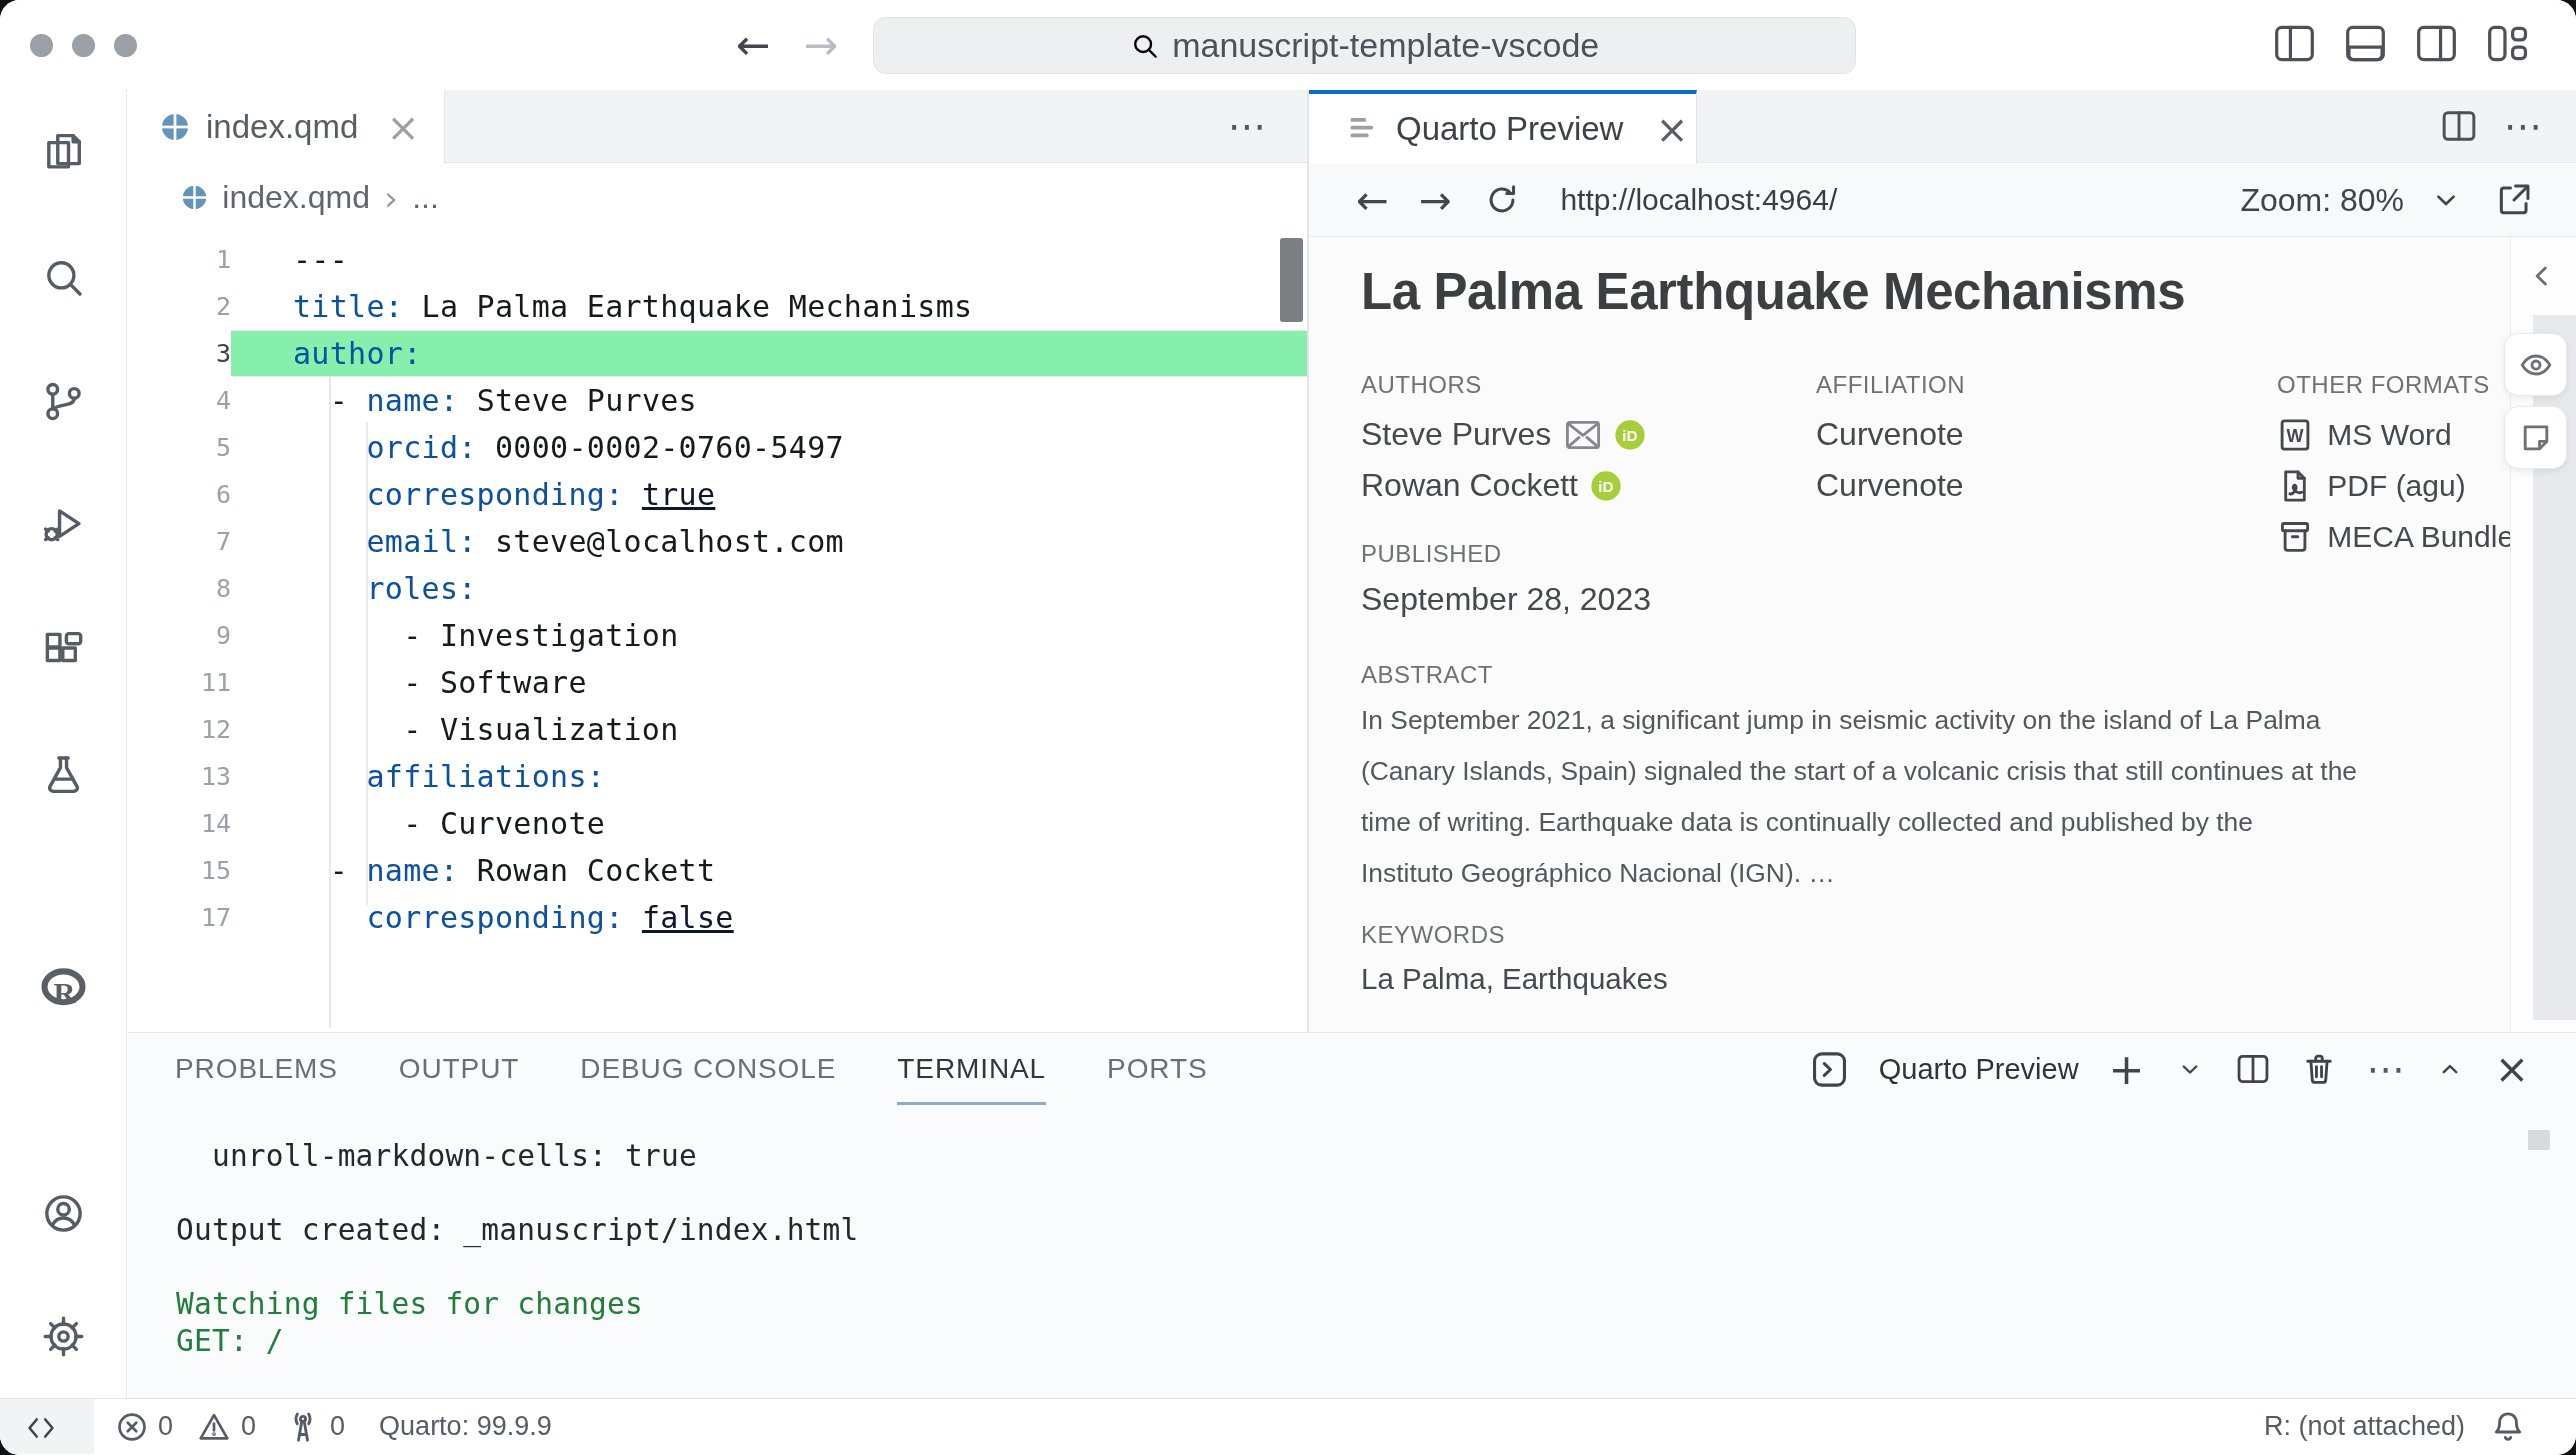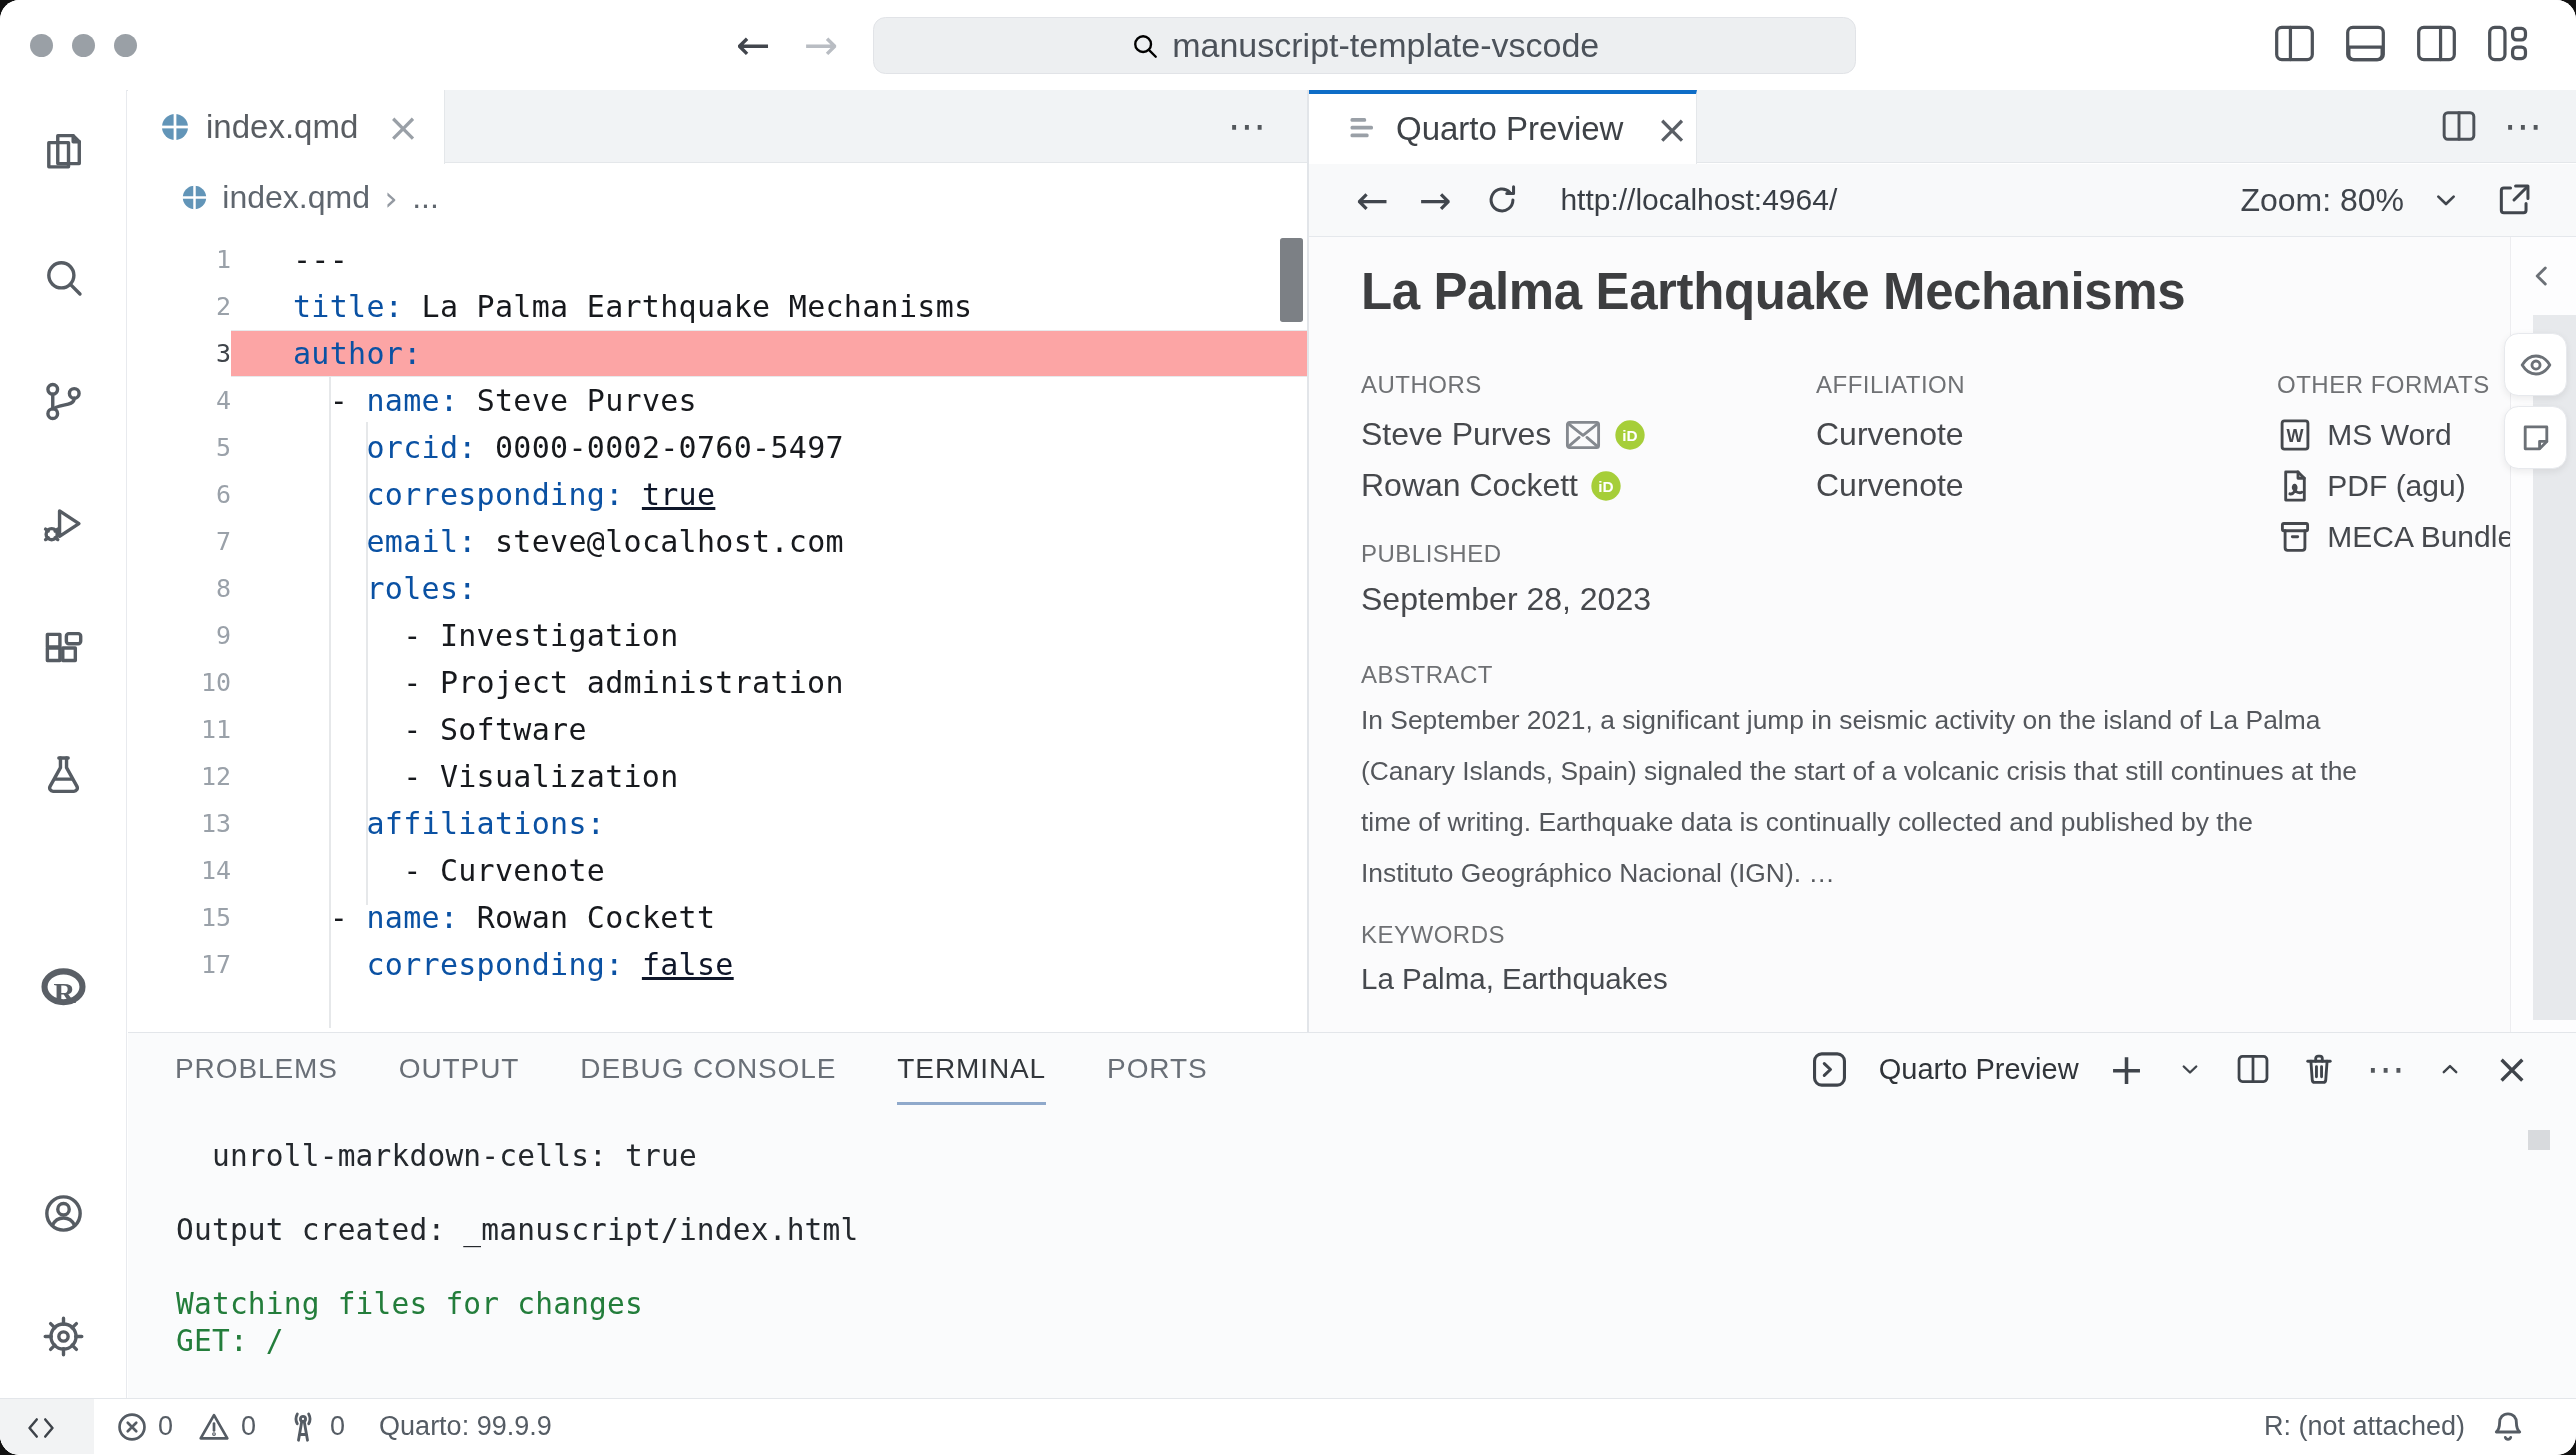--- a/index.html
+++ b/index.html
@@ -33,21 +33,21 @@
   .tab-close{font-size:39px;color:#9aa0a7;font-family:"DejaVu Sans",sans-serif;line-height:1;}
   .glyph-dots{font-size:38px;color:#53575c;font-family:"DejaVu Sans",sans-serif;}
   .breadcrumb{left:128px;top:164px;width:1179px;height:67px;background:#fff;display:flex;align-items:center;
     padding-left:53px;gap:14.3px;box-sizing:border-box;font-size:32px;color:#5f666e;}
   .bc-sep{color:#949aa2;font-size:34px;}
   .code-area{left:128px;top:231px;width:1179px;height:801px;background:#fff;overflow:hidden;padding-top:5.4px;box-sizing:border-box;}
   .code-row{display:flex;height:47px;line-height:47px;font-family:"DejaVu Sans Mono",monospace;}
   .code-row .ln{width:103px;text-align:right;font-size:25px;color:#9aa1a9;flex:none;}
   .code-row .code-content{flex:1;padding-left:62px;white-space:pre;font-size:30px;letter-spacing:0.3px;}
   .code-row.current .ln{color:#3f444a;}
-  .code-row.current .code-content{background:#fca5a5;box-shadow:inset 0 0.9px 0 #e7e9eb, inset 0 -0.9px 0 #e7e9eb;}
+  .code-row.current .code-content{background:#86efac;box-shadow:inset 0 0.9px 0 #e7e9eb, inset 0 -0.9px 0 #e7e9eb;}
   .sg-key{color:#0a51a3;}
   .sg-plain{color:#17191d;}
   .sg-bool{color:#0f172a;text-decoration:underline;}
   .indent-guide{width:1.8px;background:#e6e8ea;}
 
   
   .pgroup-divider{left:1307px;top:90px;width:1.8px;height:943px;background:#e2e5e9;}
   .ptab{left:1309px;top:90px;width:388px;height:74px;background:#fff;border-top:4.5px solid #0e6dc7;
     border-right:1.8px solid #e4e7ea;z-index:2;display:flex;align-items:center;box-sizing:border-box;padding-left:39px;gap:18px;}
   .ptab-label{font-size:33px;color:#3e4247;}
@@ -252,24 +252,20 @@
         </div>
         <div class="code-row">
           <span class="ln">8</span>
           <span class="code-content"><span class="sg-plain">    </span><span class="sg-key">roles:</span></span>
         </div>
         <div class="code-row">
           <span class="ln">9</span>
           <span class="code-content"><span class="sg-plain">      - Investigation</span></span>
         </div>
         <div class="code-row">
-          <span class="ln">10</span>
-          <span class="code-content"><span class="sg-plain">      - Project administration</span></span>
-        </div>
-        <div class="code-row">
           <span class="ln">11</span>
           <span class="code-content"><span class="sg-plain">      - Software</span></span>
         </div>
         <div class="code-row">
           <span class="ln">12</span>
           <span class="code-content"><span class="sg-plain">      - Visualization</span></span>
         </div>
         <div class="code-row">
           <span class="ln">13</span>
           <span class="code-content"><span class="sg-plain">    </span><span class="sg-key">affiliations:</span></span>

